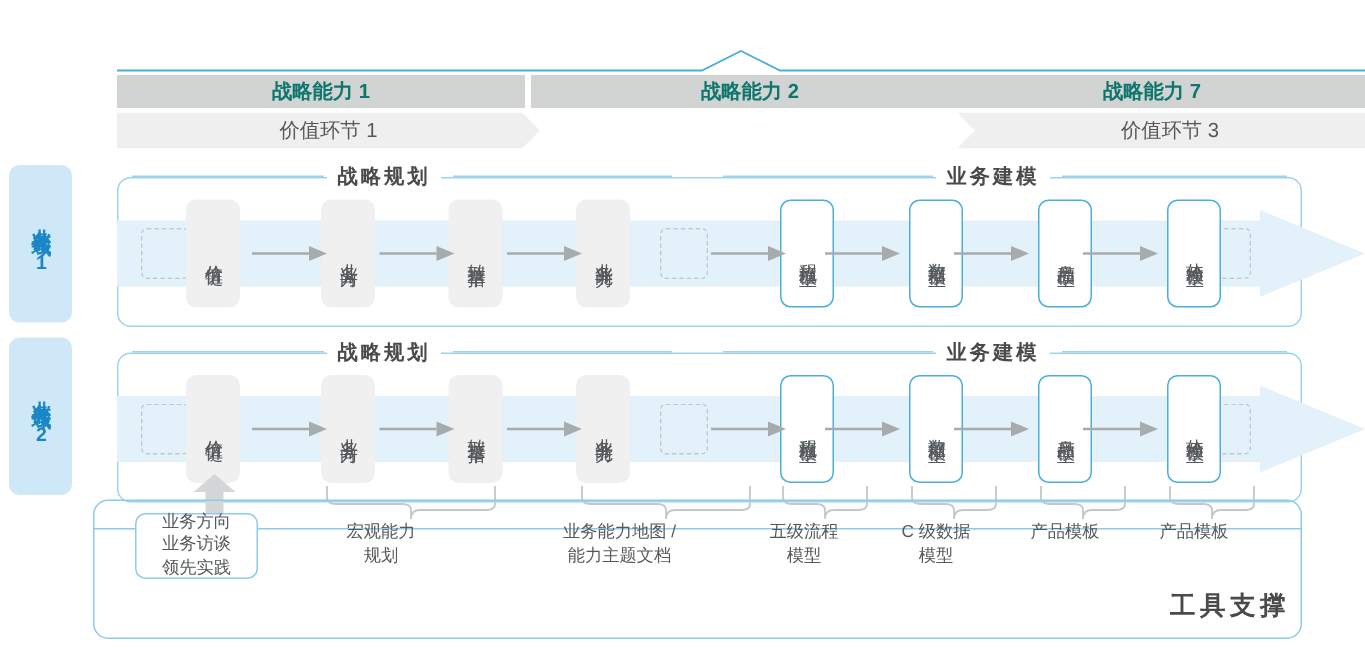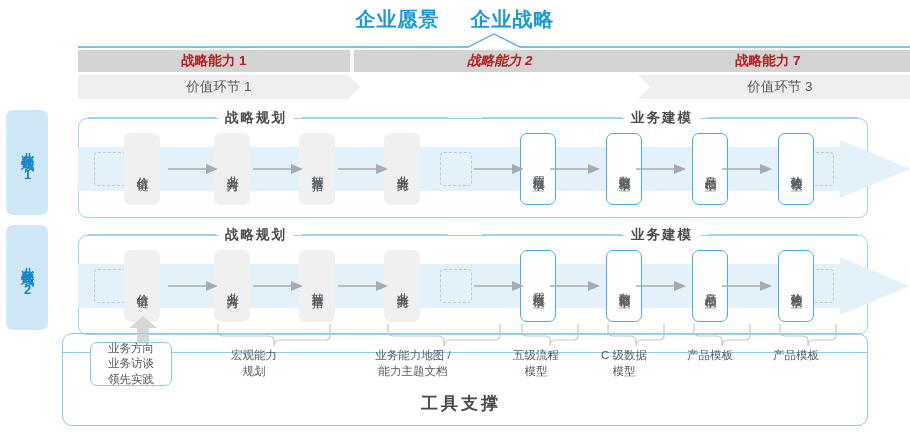--- a/index.html
+++ b/index.html
@@ -32,21 +32,21 @@
   .peak {
     position: absolute;
     top: 33px; left: 78px; width: 832px; height: 16px;
   }
 
   
   .cap-row { position: absolute; top: 50px; left: 78px; width: 832px; height: 22px; }
   .cap {
     position: absolute; top: 0; height: 22px;
     background: #d2d4d4;
-    color: #b91c1c;
+    color: #0f766e;
     font-size: 13.5px;
     font-weight: bold;
     display: flex; align-items: center; justify-content: center;
   }
 
   .val-row { position: absolute; top: 75px; left: 78px; width: 832px; height: 24px; }
   .val {
     position: absolute; top: 0; height: 24px;
     color: #55595c;
     font-size: 13.5px;
@@ -158,45 +158,40 @@
     background: transparent;
   }
   .tool-sep {
     position: absolute;
     left: 62px; top: 352px; width: 806px; height: 1.2px;
     background: #8ecbe8;
   }
   .tool-title {
     position: absolute;
     left: 62px; top: 392px; width: 798px;
-    text-align: center;
+    text-align: right;
     font-size: 17px;
     font-weight: bold;
     color: #4a4a4a;
     letter-spacing: 3px;
   }
 </style>
 </head>
 <body>
 
 <div id="stage">
 
-  <div class="headline">
-    <span>企业愿景</span>
-    <span class="gap"></span>
-    <span>企业战略</span>
-  </div>
 
   <svg class="peak" viewBox="0 0 832 16">
     <path d="M0,14 L390,14 L416,1 L442,14 L832,14" fill="none" stroke="#4aaede" stroke-width="1.3"></path>
   </svg>
 
   <div class="cap-row">
     <div class="cap" style="left:0px;width:272px;">战略能力 1</div>
-    <div class="cap" style="left:276px;width:292px;font-style:italic;">战略能力 2</div>
+    <div class="cap" style="left:276px;width:292px;">战略能力 2</div>
     <div class="cap" style="left:548px;width:284px;">战略能力 7</div>
   </div>
 
   <div class="val-row">
     <div class="val" style="left:0px;width:282px;">
       <svg class="val-bg" viewBox="0 0 282 24" preserveAspectRatio="none">
         <path d="M0,0 L270,0 L282,12 L270,24 L0,24 Z" fill="#efeff0"></path>
       </svg>
       <span class="lbl">价值环节 1</span>
     </div>

